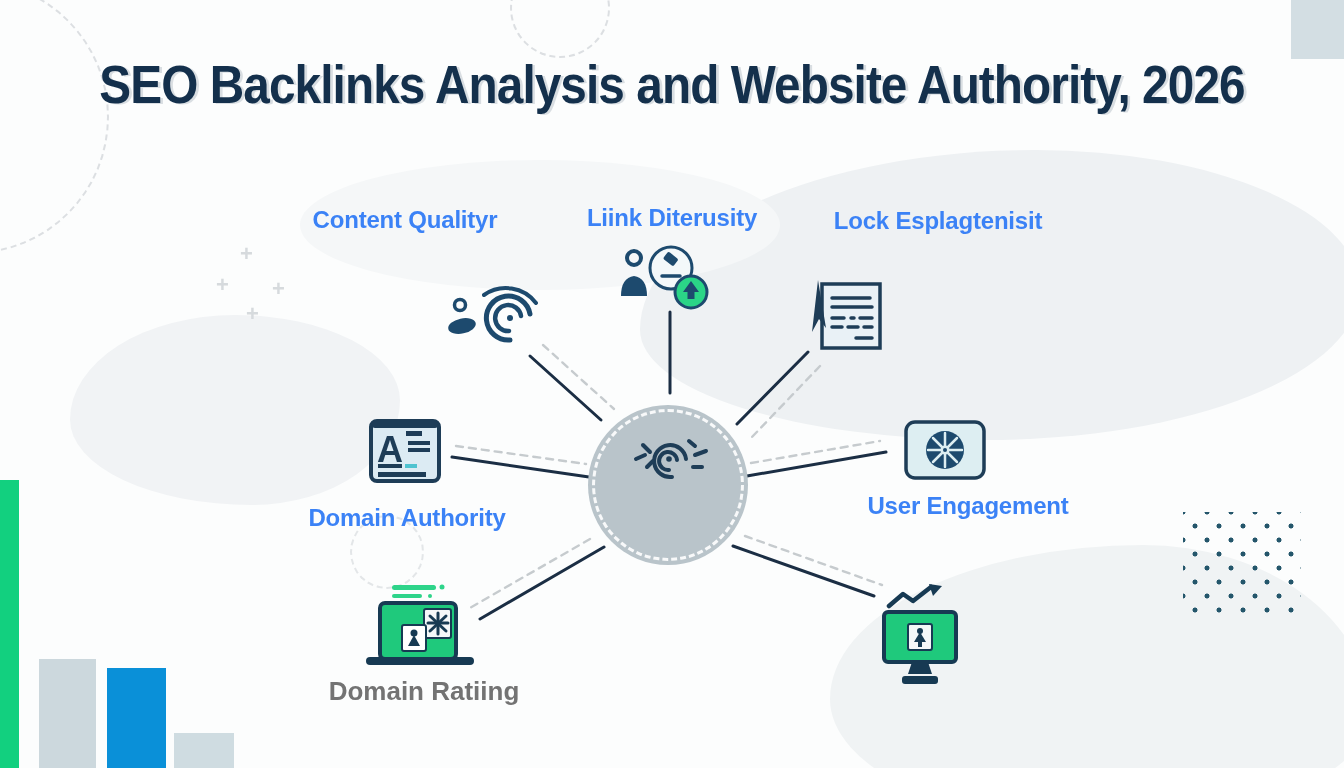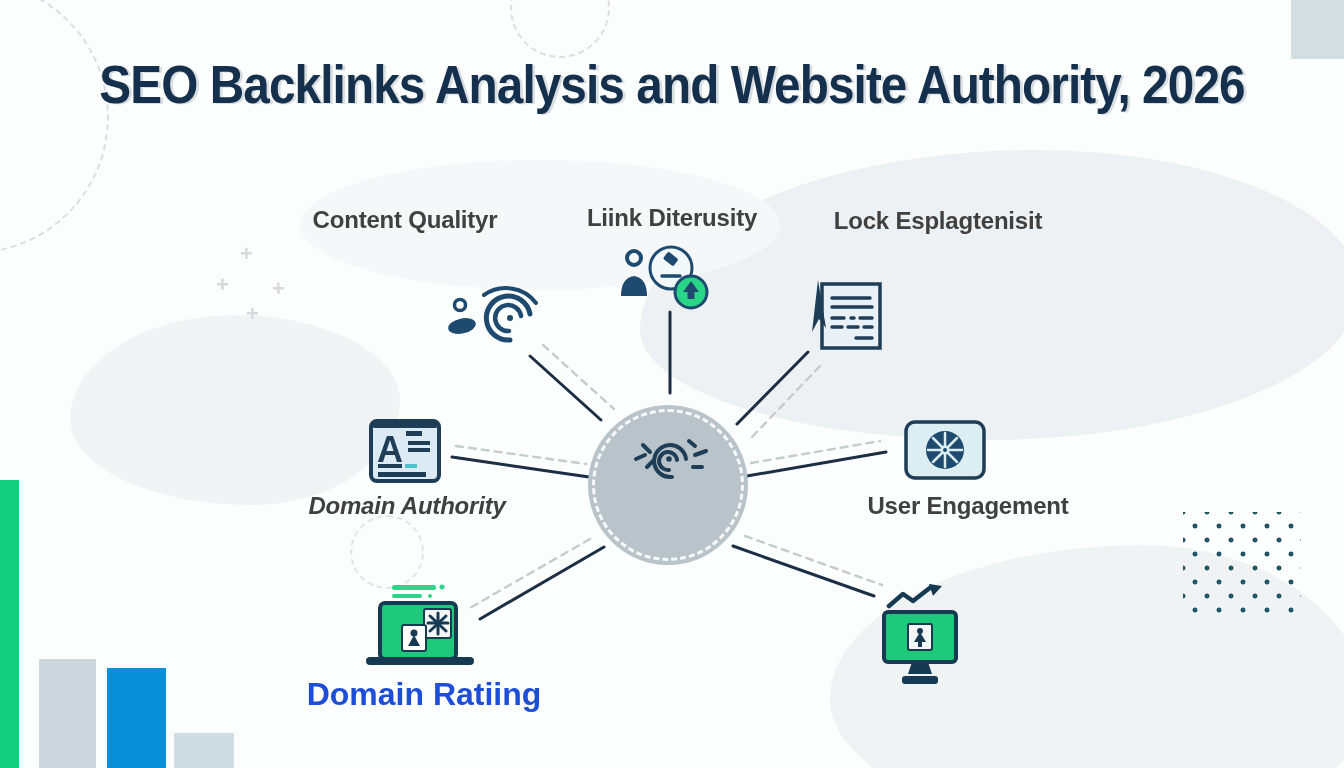--- a/index.html
+++ b/index.html
@@ -59,22 +59,22 @@
   .hub{position:absolute;left:588px;top:405px;width:160px;height:160px;z-index:3;
        background:#b9c4ca;border-radius:50%;}
   .hub-ring{position:absolute;inset:4px;border:3px dashed rgba(255,255,255,.9);
             border-radius:50%;}
   .hub-label{position:absolute;left:0;right:0;top:90px;text-align:center;
              font-size:29px;font-weight:700;color:#1d3b58;letter-spacing:-.5px;}
   .hub-icon{position:absolute;left:35px;top:24px;}
 
   
   .node-label{position:absolute;transform:translateX(-50%);white-space:nowrap;z-index:3;
-              font-size:24px;font-weight:700;color:#404040;letter-spacing:-.2px;}
-  .node-label.dark{font-size:32px;color:#1d4ed8;letter-spacing:0;}
+              font-size:24px;font-weight:700;color:#3b82f6;letter-spacing:-.2px;}
+  .node-label.dark{font-size:26px;color:#737373;letter-spacing:0;}
   .node-icon{position:absolute;z-index:3;}
 
   
   .st-navy{stroke:#1d4a6e;}  .fl-navy{fill:#1d4a6e;}
   .st-ink{stroke:#173a53;}   .fl-ink{fill:#173a53;}
   .st-line{stroke:#1e3d57;}  .fl-line{fill:#1e3d57;}
   .no-fill{fill:none;}
   .round{stroke-linecap:round;stroke-linejoin:round;}
 </style>
 </head>
@@ -168,21 +168,21 @@
         <line x1="53" y1="46" x2="56" y2="46"></line>
       <line x1="62" y1="46" x2="74" y2="46"></line>
         <line x1="34" y1="55" x2="44" y2="55"></line>
       <line x1="50" y1="55" x2="60" y2="55"></line>
         <line x1="66" y1="55" x2="74" y2="55"></line>
       <line x1="58" y1="66" x2="74" y2="66"></line>
     </g>
     <polygon points="14,60 20,8 28,56 21,47" class="fl-line"></polygon>
   </svg>
 
-  <div class="node-label" style="left:407px;top:492px;font-style:italic;">Domain Authority</div>
+  <div class="node-label" style="left:407px;top:504px;">Domain Authority</div>
   <svg class="node-icon" style="left:368px;top:418px;" width="74" height="66" viewBox="0 0 74 66">
     <rect x="3" y="3" width="68" height="60" rx="6" fill="#dcebf3" class="st-line" stroke-width="4"></rect>
     <path d="M7,7 h60" class="st-line round" stroke-width="6"></path>
     <text x="9" y="44" font-size="36" font-weight="700" class="fl-line" font-family="Liberation Sans, sans-serif">A</text>
     <rect x="38" y="13" width="16" height="5" class="fl-line"></rect>
     <rect x="40" y="23" width="22" height="4" class="fl-line"></rect>
     <rect x="40" y="30" width="22" height="4" class="fl-line"></rect>
     <rect x="10" y="46" width="24" height="4" class="fl-line"></rect>
     <rect x="37" y="46" width="12" height="4" fill="#4fc3d0"></rect>
     <rect x="10" y="54" width="48" height="5" class="fl-line"></rect>

